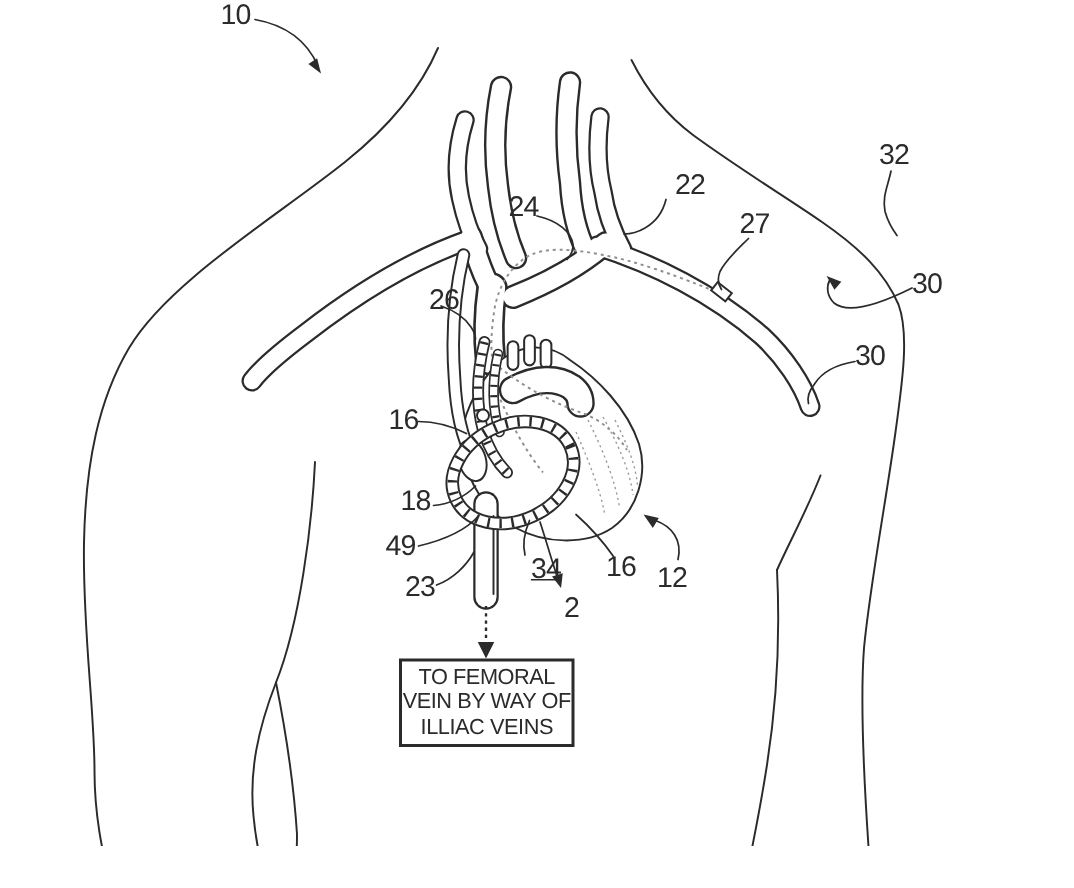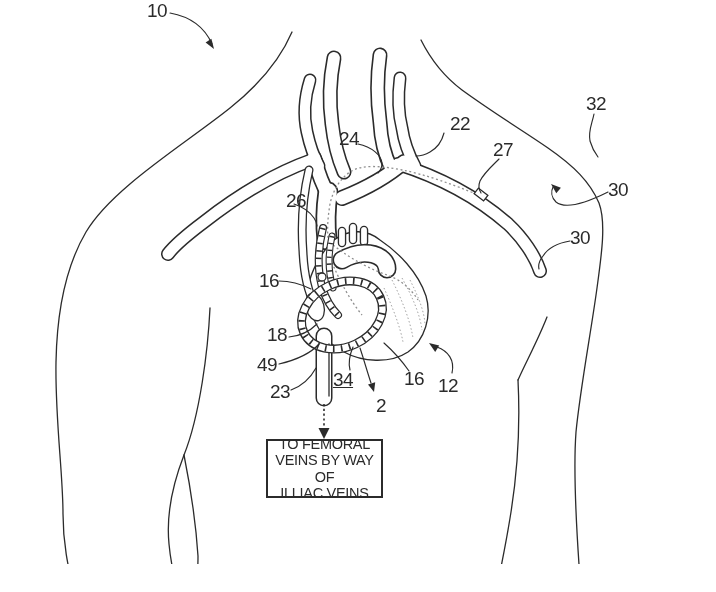--- a/index.html
+++ b/index.html
@@ -201,25 +201,25 @@
       <div class="ref-label" style="left: 460px; top: 124px;">22</div>
       <div class="ref-label" style="left: 596px; top: 104px;">32</div>
       <div class="ref-label" style="left: 503px; top: 150px;">27</div>
       <div class="ref-label" style="left: 618px; top: 190px;">30</div>
       <div class="ref-label" style="left: 580px; top: 238px;">30</div>
       <div class="ref-label" style="left: 296px; top: 201px;">26</div>
       <div class="ref-label" style="left: 269px; top: 281px;">16</div>
       <div class="ref-label" style="left: 277px; top: 335px;">18</div>
       <div class="ref-label" style="left: 267px; top: 365px;">49</div>
       <div class="ref-label" style="left: 280px; top: 392px;">23</div>
-      <div class="ref-label" style="left: 343px; top: 380px; text-decoration: underline;">34</div>
+      <div class="ref-label" style="left: 364px; top: 380px; text-decoration: underline;">34</div>
       <div class="ref-label" style="left: 381px; top: 406px;">2</div>
       <div class="ref-label" style="left: 414px; top: 379px;">16</div>
       <div class="ref-label" style="left: 448px; top: 386px;">12</div>
     </div>
 
   <div id="annotation-box">
     <span>TO FEMORAL</span>
-    <span>VEINS BY WAY OF</span>
+    <span>VEIN BY WAY OF</span>
     <span>ILLIAC VEINS</span>
   </div>
 
 </div>
 
 </body></html>

